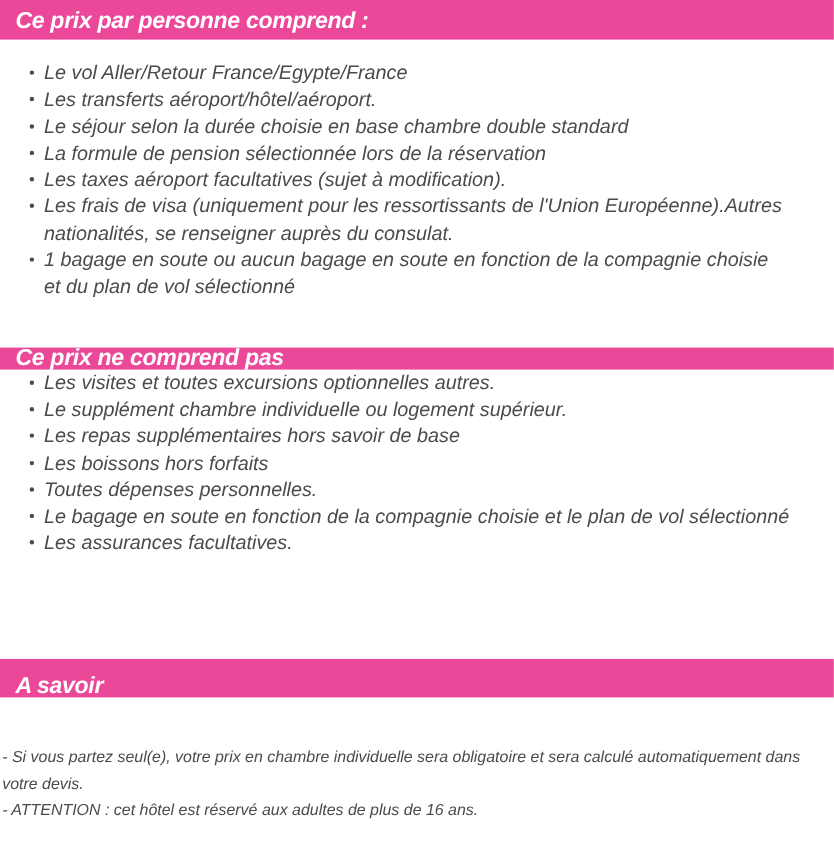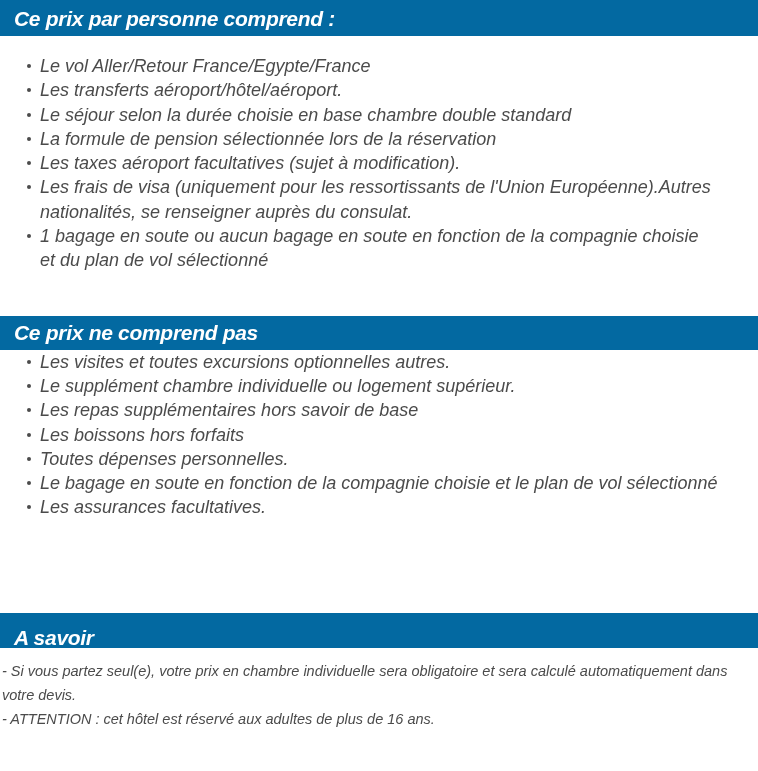--- a/index.html
+++ b/index.html
@@ -19,38 +19,38 @@
   .page {
     position: relative;
     width: 758px;
     height: 771px;
   }
 
   
   .section-banner {
     box-sizing: border-box;
     width: 758px;
-    background: #0369a1;
+    background: #ec4899;
     display: flex;
     align-items: center;
     padding-left: 14px;
   }
   .section-banner .banner-title {
     color: #ffffff;
     font-family: "Liberation Sans", "DejaVu Sans", sans-serif;
     font-style: italic;
     font-weight: bold;
     font-size: 21px;
     letter-spacing: -0.3px;
     line-height: 1;
     white-space: nowrap;
   }
 
   .banner-included  { height: 36px; }
-  .banner-excluded  { height: 34px; }
+  .banner-excluded  { height: 20px; }
   .banner-notice    { height: 35px; align-items: flex-end; }
 
   
   .bullet-list {
     list-style: none;
     margin: 0;
     padding: 0;
   }
   .bullet-item {
     position: relative;
@@ -71,20 +71,21 @@
     border-radius: 50%;
     background: #4b4b4b;
   }
 
   .list-included { padding-top: 18px; }
   .list-excluded { }
 
   
   .notice-block {
     padding: 11px 10px 0 2px;
+    margin-top: 32px;
   }
   .notice-line {
     margin: 0;
     font-style: italic;
     font-size: 14.5px;
     line-height: 24.3px;
     color: #4b4b4b;
   }
 
   

